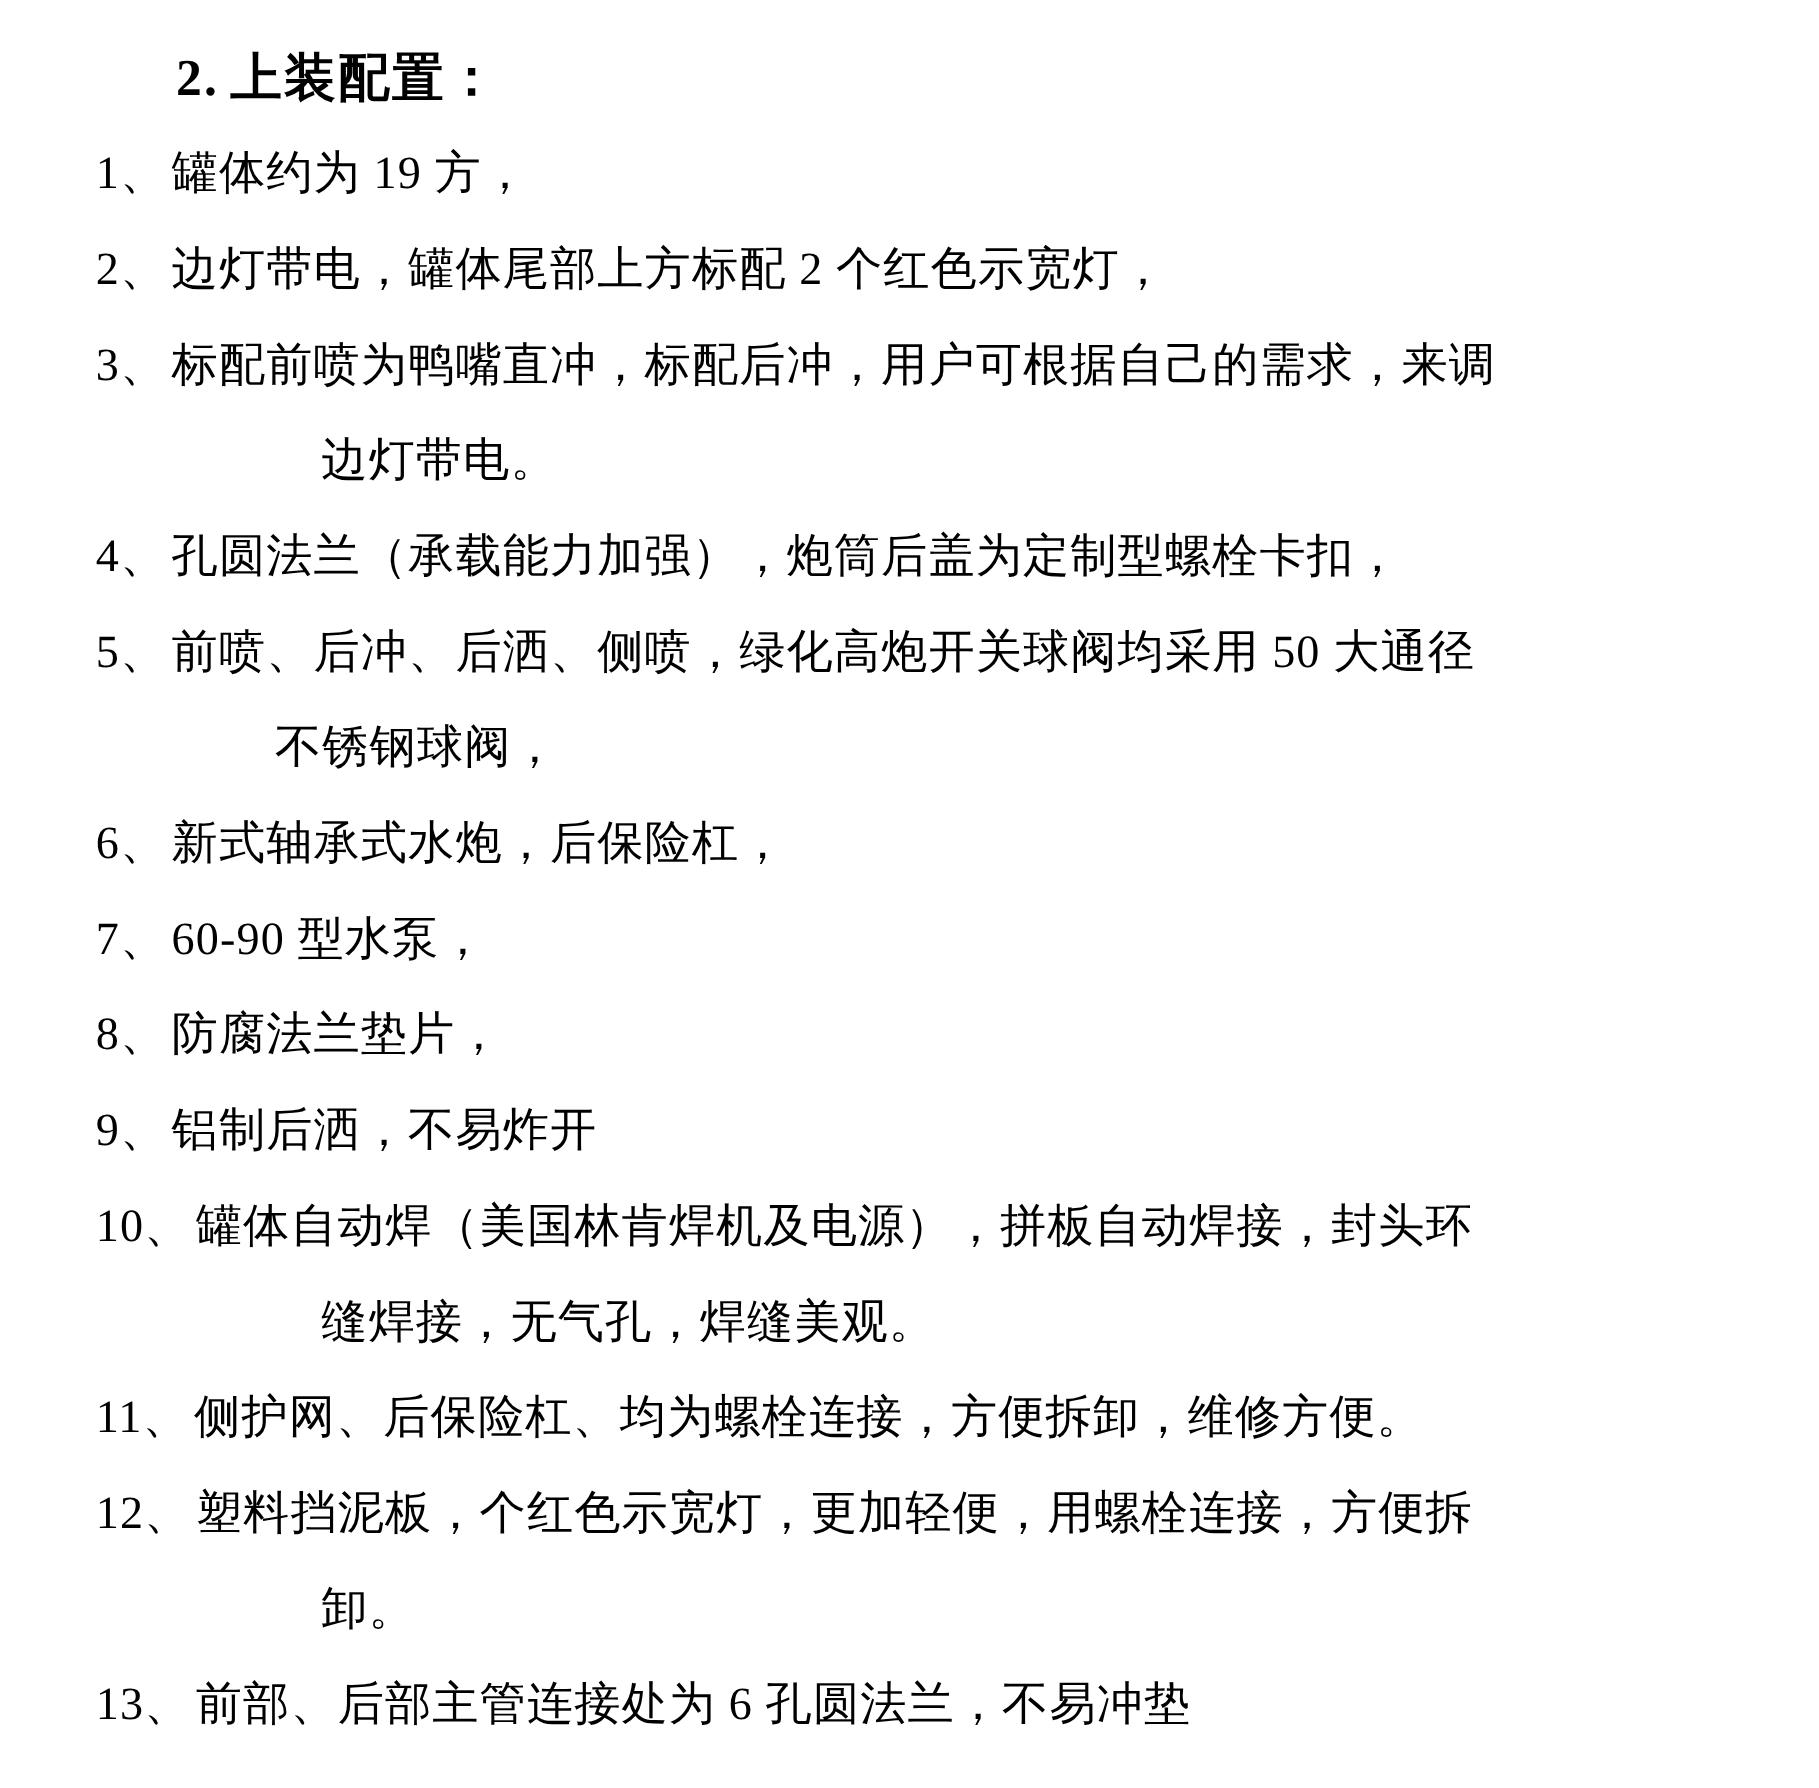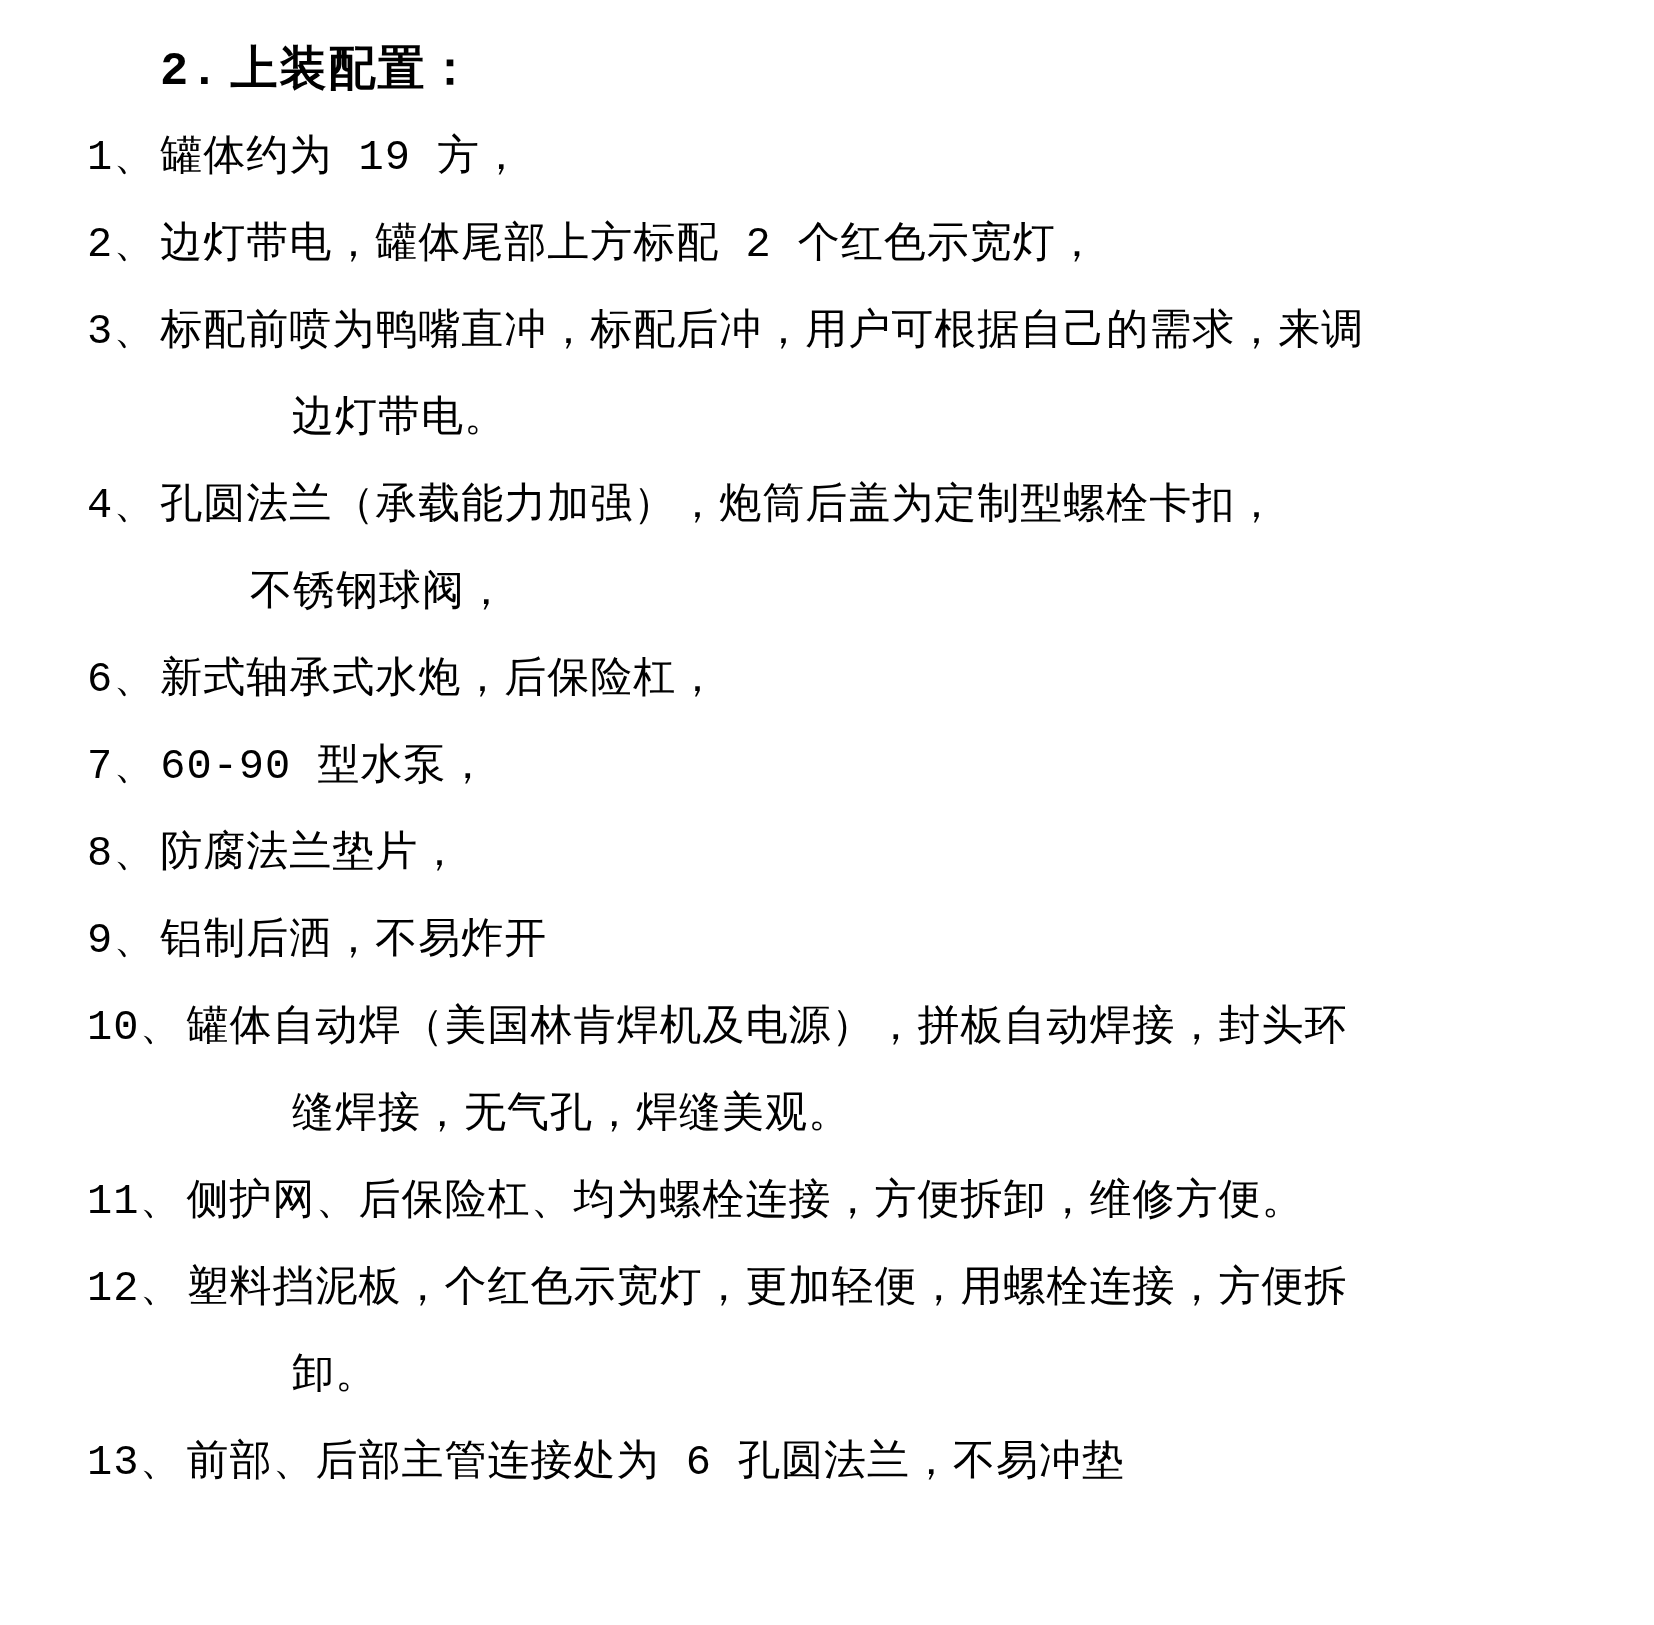--- a/index.html
+++ b/index.html
@@ -13,21 +13,21 @@
     overflow: hidden;
   }
   .page {
     position: relative;
     box-sizing: border-box;
     width: 1474px;
     height: 1625px;
     padding-top: 28px;
     background: #ffffff;
     color: #000000;
-    font-family: Liberation Mono, monospace;
+    font-family: Liberation Serif, serif;
   }
   .line {
     height: 87px;
     line-height: 87px;
     font-size: 42px;
     white-space: nowrap;
     letter-spacing: 1px;
   }
   .line.title {
     margin-left: 160px;
@@ -70,20 +70,23 @@
 
   <div class="line item">
     <span class="num">3、</span><span>标配前喷为鸭嘴直冲，标配后冲，用户可根据自己的需求，来调</span>
   </div>
   <div class="line cont">边灯带电。</div>
 
   <div class="line item">
     <span class="num">4、</span><span>孔圆法兰（承载能力加强），炮筒后盖为定制型螺栓卡扣，</span>
   </div>
 
+  <div class="line item">
+    <span class="num">5、</span><span>前喷、后冲、后洒、侧喷，绿化高炮开关球阀均采用 50 大通径</span>
+  </div>
   <div class="line cont-sm">不锈钢球阀，</div>
 
   <div class="line item">
     <span class="num">6、</span><span>新式轴承式水炮，后保险杠，</span>
   </div>
 
   <div class="line item">
     <span class="num">7、</span><span>60-90 型水泵，</span>
   </div>
 

